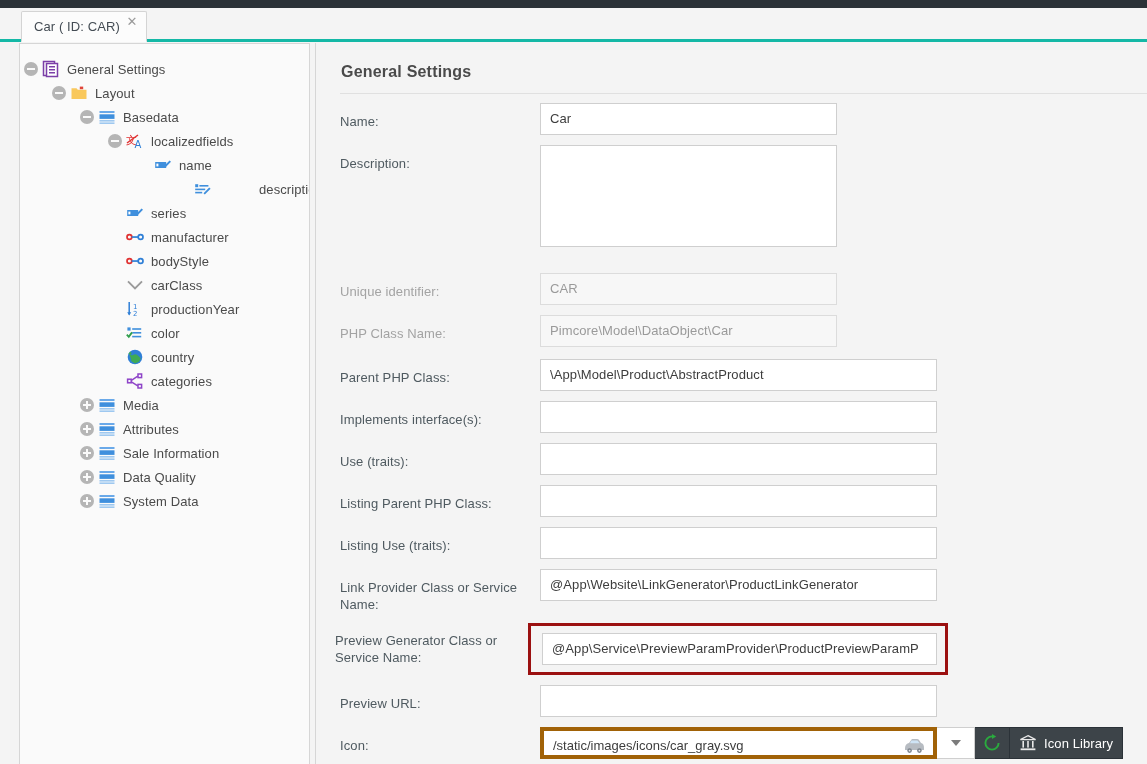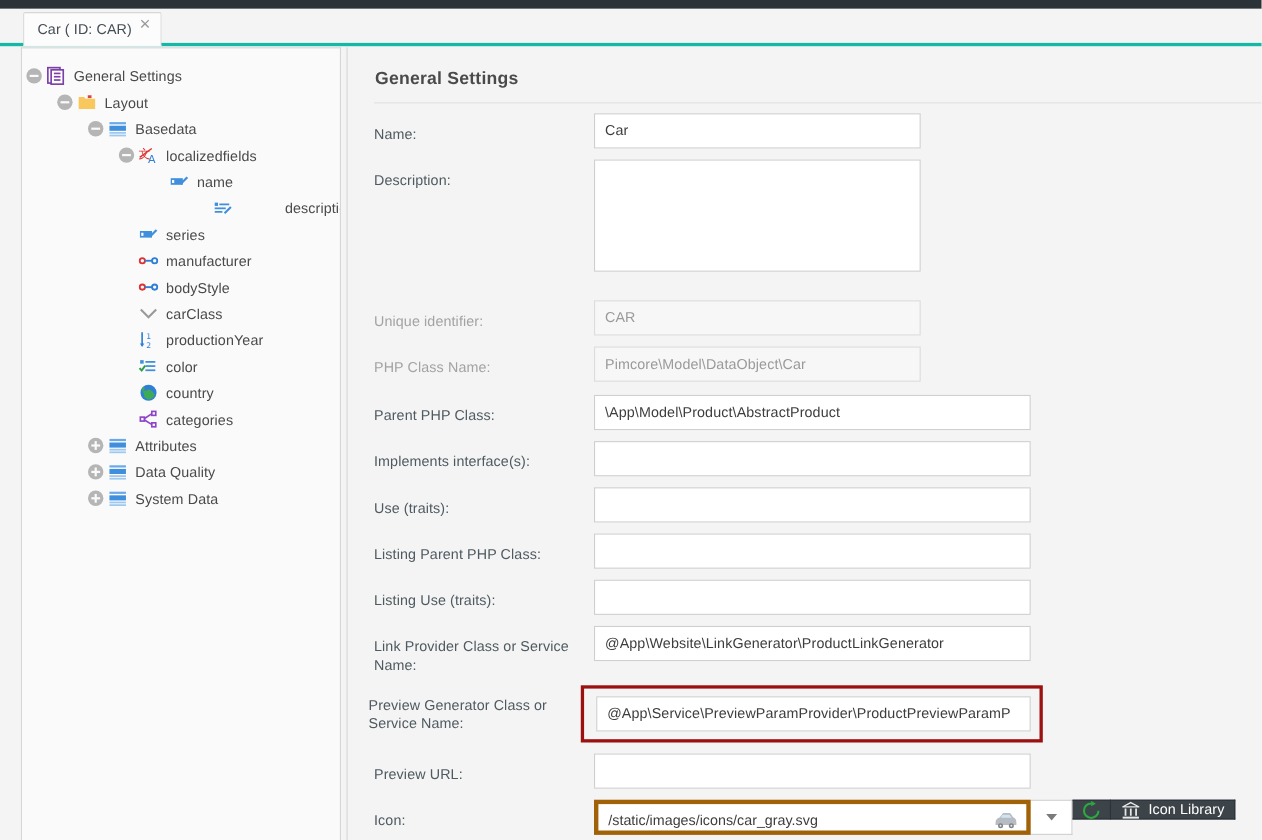--- a/index.html
+++ b/index.html
@@ -225,25 +225,25 @@
     display: flex; align-items: center; justify-content: center;
     cursor: pointer;
   }
   .caret-dn {
     width: 0; height: 0;
     border-left: 5px solid transparent;
     border-right: 5px solid transparent;
     border-top: 6px solid #7b7b7b;
   }
   .btn-dark {
-    height: 18px;
+    height: 32px;
     background: #3d4449;
     border: 1px solid #2b3238;
     border-left: none;
-    display: flex; align-items: flex-start;
+    display: flex; align-items: center;
     padding: 0 9px;
     color: #fff;
     font-size: 13px;
     cursor: pointer;
     white-space: nowrap;
   }
   .btn-dark.refresh { padding: 0 8px; }
   .btn-lbl { margin-left: 7px; letter-spacing: .1px; }
 </style>
 </head>
@@ -442,21 +442,53 @@
             <span class="barv"></span>
           </span>
           <span class="ticon">
             <svg width="18" height="18" viewBox="0 0 18 18">
               <rect x="1.5" y="3" width="15" height="2" fill="#6aa9e9"></rect>
               <rect x="1.5" y="6.3" width="15" height="4.6" fill="#3f8fdd"></rect>
               <rect x="1.5" y="12" width="15" height="1.6" fill="#9ec8f0"></rect>
               <rect x="1.5" y="14.4" width="15" height="1.6" fill="#9ec8f0"></rect>
             </svg>
           </span>
+          <span class="tlabel">Media</span>
+        </div>
+        <div class="tree-row" style="padding-left: 59px;">
+          <span class="tw">
+            <span class="circ"></span>
+            <span class="bar"></span>
+            <span class="barv"></span>
+          </span>
+          <span class="ticon">
+            <svg width="18" height="18" viewBox="0 0 18 18">
+              <rect x="1.5" y="3" width="15" height="2" fill="#6aa9e9"></rect>
+              <rect x="1.5" y="6.3" width="15" height="4.6" fill="#3f8fdd"></rect>
+              <rect x="1.5" y="12" width="15" height="1.6" fill="#9ec8f0"></rect>
+              <rect x="1.5" y="14.4" width="15" height="1.6" fill="#9ec8f0"></rect>
+            </svg>
+          </span>
           <span class="tlabel">Attributes</span>
+        </div>
+        <div class="tree-row" style="padding-left: 59px;">
+          <span class="tw">
+            <span class="circ"></span>
+            <span class="bar"></span>
+            <span class="barv"></span>
+          </span>
+          <span class="ticon">
+            <svg width="18" height="18" viewBox="0 0 18 18">
+              <rect x="1.5" y="3" width="15" height="2" fill="#6aa9e9"></rect>
+              <rect x="1.5" y="6.3" width="15" height="4.6" fill="#3f8fdd"></rect>
+              <rect x="1.5" y="12" width="15" height="1.6" fill="#9ec8f0"></rect>
+              <rect x="1.5" y="14.4" width="15" height="1.6" fill="#9ec8f0"></rect>
+            </svg>
+          </span>
+          <span class="tlabel">Sale Information</span>
         </div>
         <div class="tree-row" style="padding-left: 59px;">
           <span class="tw">
             <span class="circ"></span>
             <span class="bar"></span>
             <span class="barv"></span>
           </span>
           <span class="ticon">
             <svg width="18" height="18" viewBox="0 0 18 18">
               <rect x="1.5" y="3" width="15" height="2" fill="#6aa9e9"></rect>

